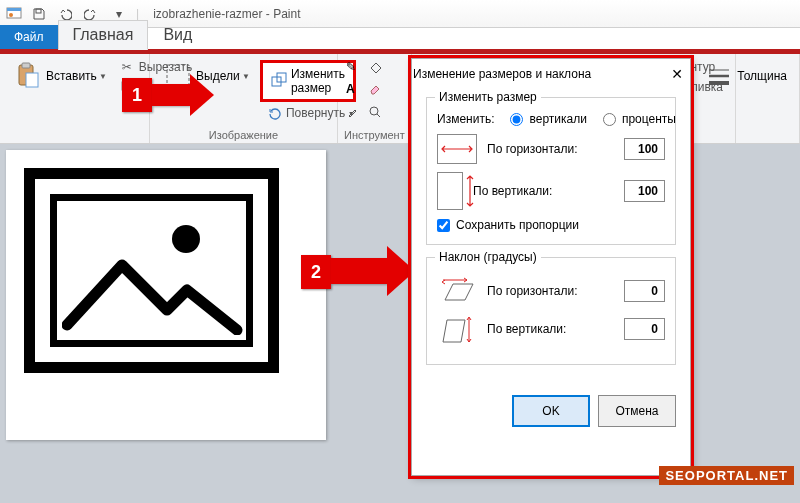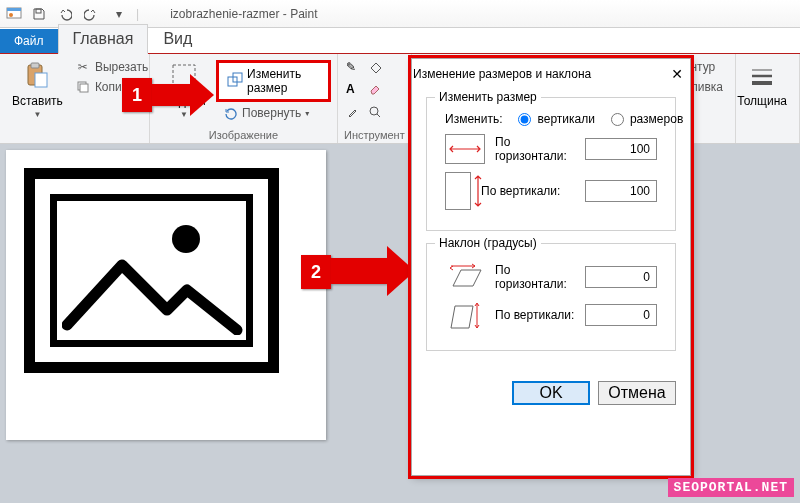--- a/index.html
+++ b/index.html
@@ -3,34 +3,34 @@
 <meta charset="utf-8">
 <style>
 * { box-sizing: border-box; margin: 0; padding: 0; font-family: "Segoe UI", Tahoma, sans-serif; font-size: 12px; }
 body { background: #fff; width: 800px; height: 503px; overflow: hidden; position: relative; }
 
 
 .titlebar { height: 28px; background: linear-gradient(#fff,#f5f5f5); border-bottom: 1px solid #d0d0d0; display: flex; align-items: center; padding: 0 6px; gap: 6px; }
 .tb-icon { width: 16px; height: 16px; }
 .qat { display: flex; gap: 4px; }
 .qat-btn { width: 22px; height: 22px; display: flex; align-items: center; justify-content: center; }
-.title-text { margin-left: 25px; color: #555; font-size: 12px; }
-
-
-.tabs { height: 26px; background: #fff; display: flex; align-items: flex-end; border-bottom: 1px solid #b91c1c; }
+.title-text { margin-left: 8px; color: #555; font-size: 12px; }
+
+
+.tabs { height: 26px; background: #fff; display: flex; align-items: flex-end; border-bottom: 5px solid #b91c1c; }
 .tab-file { background: #1979ca; color: #fff; padding: 5px 14px; font-size: 12px; }
 .tab { padding: 5px 14px; font-size: 16px; color: #444; border: 1px solid transparent; position: relative; top: 1px; }
 .tab.active { border: 1px solid #d0d0d0; border-bottom: 1px solid #f3f4f6; background: #f3f4f6; }
 
 
 .ribbon { height: 90px; background: #f3f4f6; border-bottom: 1px solid #d0d0d0; display: flex; position: relative; }
 .group { border-right: 1px solid #d8d8d8; display: flex; flex-direction: column; justify-content: space-between; padding: 4px 6px 2px; }
 .group-label { text-align: center; color: #666; font-size: 11px; padding-top: 2px; }
 .group-body { display: flex; gap: 4px; align-items: flex-start; flex: 1; }
-.big-btn { display: flex; flex-direction: column; align-items: center; gap: 2px; padding: 2px 6px; }
+.big-btn { display: flex; flex-direction: row; align-items: center; gap: 2px; padding: 2px 6px; }
 .big-btn .ico { width: 32px; height: 32px; display: flex; align-items: center; justify-content: center; }
 .stack { display: flex; flex-direction: column; gap: 2px; }
 .small-btn { display: flex; align-items: center; gap: 4px; padding: 1px 2px; color: #555; white-space: nowrap; }
 .small-btn .ico { width: 16px; height: 16px; display: flex; align-items: center; justify-content: center; }
 
 
 .resize-hl { border: 3px solid #e30000; padding: 4px 8px; background: #fff; display: flex; align-items: center; gap: 4px; }
 
 
 .workspace { position: absolute; left: 0; top: 144px; right: 0; bottom: 0; background: #c9cfd6; }
@@ -40,36 +40,36 @@
 .sun { position: absolute; width: 28px; height: 28px; background: #000; border-radius: 50%; right: 46px; top: 24px; }
 .mtn { position: absolute; left: 5px; right: 5px; bottom: 5px; height: 90px; }
 
 
 .dialog { position: absolute; left: 411px; top: 58px; width: 280px; height: 418px; background: #fff; border: 1px solid #aaa; box-shadow: 2px 2px 8px rgba(0,0,0,.3); outline: 3px solid #e30000; }
 .dlg-title { height: 30px; display: flex; align-items: center; justify-content: space-between; padding: 0 1px; font-size: 12px; }
 .dlg-close { width: 24px; height: 24px; display: flex; align-items: center; justify-content: center; font-size: 14px; }
 .dlg-body { padding: 8px 14px; }
 .fieldset { border: 1px solid #d0d0d0; padding: 10px 10px 12px; margin-bottom: 12px; position: relative; }
 .fieldset-title { position: absolute; top: -8px; left: 8px; background: #fff; padding: 0 4px; font-size: 12px; }
-.row { display: flex; align-items: center; gap: 10px; margin: 8px 8px; }
+.row { display: flex; align-items: center; gap: 10px; margin: 8px 0; }
 .radio-row { display: flex; gap: 16px; align-items: center; }
-.num-input { width: 72px; height: 22px; border: 1px solid #888; text-align: right; padding: 10px 6px; font-size: 12px; }
+.num-input { width: 41px; height: 22px; border: 1px solid #888; text-align: right; padding: 10px 6px; font-size: 12px; font-weight: bold; }
 .dim-icon { width: 40px; height: 30px; border: 1px solid #888; position: relative; display: flex; align-items: center; justify-content: center; }
 .dlg-buttons { display: flex; justify-content: flex-end; gap: 8px; padding: 10px 14px; }
-.dlg-btn { width: 78px; height: 24px; border: 1px solid #888; background: #f0f0f0; font-size: 16px; }
+.dlg-btn { width: 78px; height: 32px; border: 1px solid #888; background: #f0f0f0; font-size: 12px; }
 .dlg-btn.ok { border: 2px solid #0078d7; background: #dbeaf9; }
 
 
 .callout { position: absolute; background: #e30000; color: #fff; font-weight: bold; font-size: 18px; width: 30px; height: 34px; display: flex; align-items: center; justify-content: center; box-shadow: 1px 1px 2px rgba(0,0,0,.4); }
 .arrow { position: absolute; }
 .arrow-body { background: #e30000; box-shadow: 1px 1px 2px rgba(0,0,0,.3); }
 .arrow-head { width: 0; height: 0; }
 
 
-.watermark { position: absolute; right: 6px; bottom: 6px; background: #ec4899; color: #fff; font-family: Liberation Mono, monospace; font-size: 13px; font-weight: bold; letter-spacing: 1px; padding: 2px 6px; }
+.watermark { position: absolute; right: 6px; bottom: 18px; background: #c2410c; color: #fff; font-family: Liberation Sans, sans-serif; font-size: 13px; font-weight: bold; letter-spacing: 1px; padding: 2px 6px; }
 
 .label-mid { flex: 1; font-size: 12px; }
 .chk { display: flex; align-items: center; gap: 6px; }
 .skew-icon { width: 40px; height: 30px; position: relative; }
 </style>
 </head>
 <body>
 
 <div class="titlebar">
   <span class="tb-icon">
@@ -304,41 +304,45 @@
     <div class="fieldset">
       <span class="fieldset-title">Изменить размер</span>
       <div class="row radio-row" style="margin-top:4px;">
         <span>Изменить:</span>
         <label class="chk">
             <input type="radio" checked="" style=""> 
             <span>вертикали</span>
           </label>
         <label class="chk">
             <input type="radio" style=""> 
-            <span>размеров</span>
+            <span>проценты</span>
           </label>
       </div>
       <div class="row">
         <div class="dim-icon">
             <svg width="36" height="12" viewBox="0 0 36 12">
               <path d="M4 6h28M6 3l-3 3 3 3M30 3l3 3-3 3" stroke="#d22" fill="none" stroke-width="1.2"></path>
             </svg>
           </div>
         <span class="label-mid">По горизонтали:</span>
         <input class="num-input" value="100" style="">
       </div>
       <div class="row">
         <div class="dim-icon" style="width:26px;height:38px;">
             <svg width="12" height="34" viewBox="0 0 12 34" style="position:absolute;right:-14px;">
               <path d="M6 3v28M3 5l3-3 3 3M3 29l3 3 3-3" stroke="#d22" fill="none" stroke-width="1.2"></path>
             </svg>
           </div>
         <span class="label-mid">По вертикали:</span>
         <input class="num-input" value="100" style="">
       </div>
+      <label class="chk" style="margin-top:6px;">
+          <input type="checkbox" checked="" style=""> 
+          <span>Сохранить пропорции</span>
+        </label>
     </div>
 
     <div class="fieldset">
       <span class="fieldset-title">Наклон (градусы)</span>
       <div class="row">
         <div class="skew-icon"><svg width="40" height="30" viewBox="0 0 40 30">
               <path d="M8 24L16 8h20L28 24z" fill="none" stroke="#666"></path>
               <path d="M6 4h24m-3-2l3 2-3 2M8 4l-3 2 3 2" stroke="#d22" fill="none"></path>
             </svg></div>
         <span class="label-mid">По горизонтали:</span>

